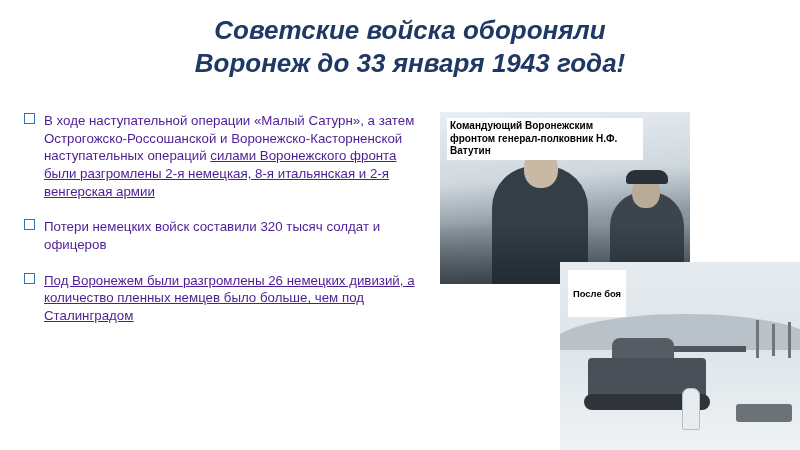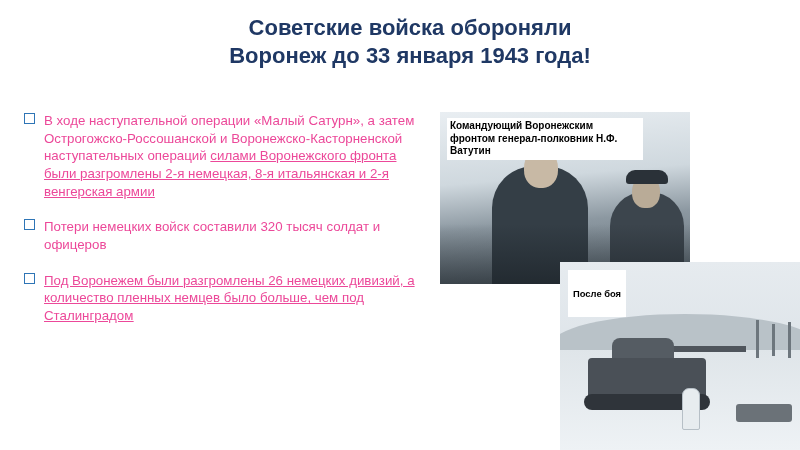--- a/index.html
+++ b/index.html
@@ -25,35 +25,36 @@
     background: #ffffff;
   }
 
   .title {
     position: absolute;
     left: 60px;
     top: 14px;
     width: 700px;
     text-align: center;
     color: #1f3864;
-    font-size: 22px;
+    font-size: 26px;
     font-weight: bold;
     line-height: 1.25;
     letter-spacing: 0px;
+    font-style: italic;
   }
   .title .line {
     display: block;
   }
 
   .bullets {
     position: absolute;
     left: 22px;
     top: 112px;
     width: 410px;
-    color: #ec4899;
+    color: #4c1d95;
     font-size: 13.3px;
     line-height: 1.33;
   }
   .bullet {
     position: relative;
     padding-left: 22px;
     margin-bottom: 18px;
   }
   .bullet:last-child { margin-bottom: 4px; text-decoration: underline; }
   .bullet .marker {

